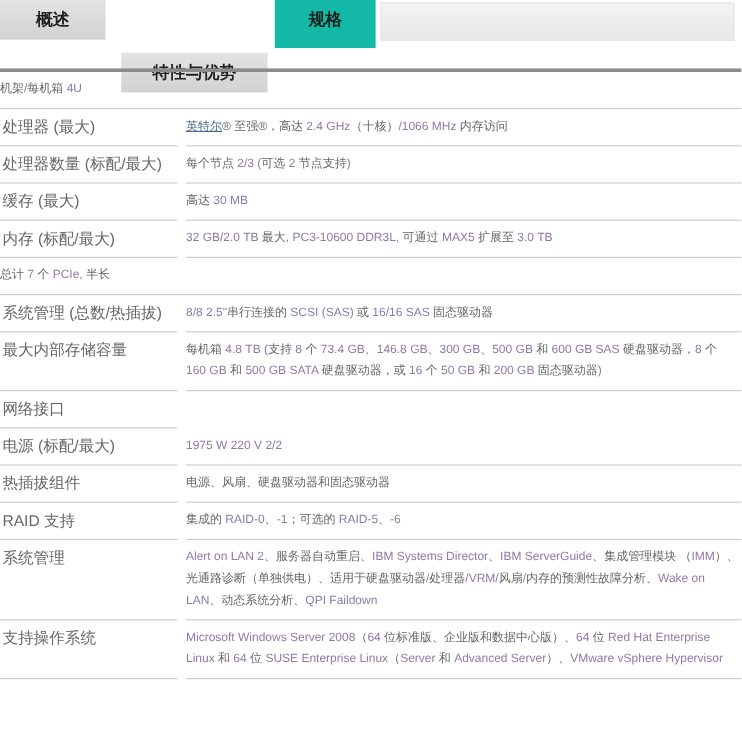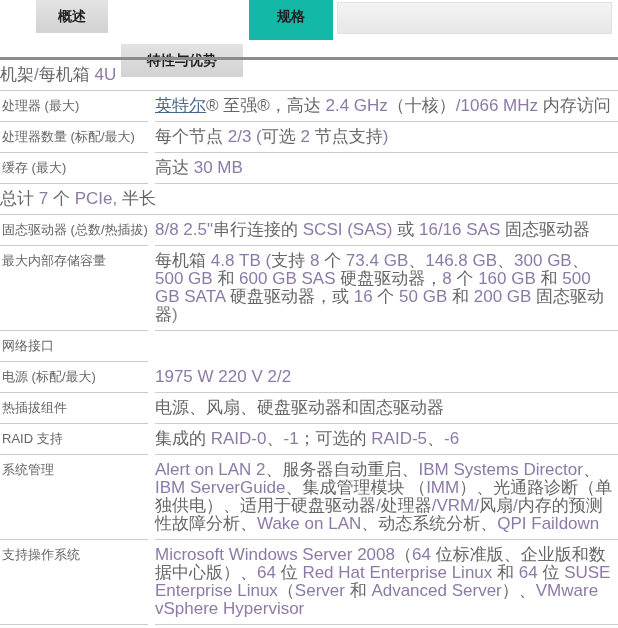--- a/index.html
+++ b/index.html
@@ -11,21 +11,21 @@
   }
 
   
   .tabbar { display:flex; align-items:flex-start; height:40px; background:#fff; }
   .tab {
     height:33px; line-height:33px; text-align:center;
     font-size:14px; font-weight:bold; color:var(--tab-text,#1f1f1f);
     background:linear-gradient(#e3e3e3, #d2d2d2);
     cursor:pointer; white-space:nowrap;
   }
-  .tab.t1 { width:72px;  margin-right:13px;margin-left:36px; }
+  .tab.t1 { width:88px;  margin-right:13px; }
   .tab.t2 { width:122px; margin-right:6px;margin-top:44px; }
   .tab.active {
     width:84px; height:40px; background:#14b8a6;
   }
   .tab-filler {
     flex:1; height:32px; margin:2px 6px 0 4px;
     background:linear-gradient(#f4f4f4,#e7e7e7);
     border:1px solid #e1e1e1;
   }
 
@@ -35,21 +35,21 @@
   .spec-row:first-child .c-label,
   .spec-row:first-child .c-value { border-top:3px solid var(--table-top-border,#8c8c8c); }
   .c-label {
     width:148px; margin-right:7px; flex:none;
     padding:6px 0 6px 2px;
     font-size:13px; line-height:18px; color:var(--text,#666666);
     border-bottom:1px solid var(--row-border,#cccccc);
   }
   .c-value {
     flex:1; padding:6px 2px 6px 0;
-    font-size:17px; line-height:18px; color:var(--text,#666666);
+    font-size:10px; line-height:18px; color:var(--text,#666666);
     border-bottom:1px solid var(--row-border,#cccccc);
     word-break:break-word;
   }
   .c-value .latin { color:var(--latin-text,#8d7aa6); }
   .val-link {
     color:var(--link,#47688a); text-decoration:underline; cursor:pointer;font-family:Liberation Serif, serif;
   }
 </style>
 </head>
 <body>
@@ -74,27 +74,31 @@
   <div class="spec-row">
     <div class="c-label">处理器数量 (标配/最大)</div>
     <div class="c-value">每个节点 <span class="latin">2/3 (</span>可选 <span class="latin">2</span> 节点支持<span class="latin">)</span></div>
   </div>
 
   <div class="spec-row">
     <div class="c-label">缓存 (最大)</div>
     <div class="c-value">高达 <span class="latin">30 MB</span></div>
   </div>
 
+  <div class="spec-row">
+    <div class="c-label">内存 (标配/最大)</div>
+    <div class="c-value"><span class="latin">32 GB/2.0 TB</span> 最大<span class="latin">, PC3-10600 DDR3L,</span> 可通过 <span class="latin">MAX5</span> 扩展至 <span class="latin">3.0 TB</span></div>
+  </div>
 
   <div class="spec-row">
     <div class="c-value">总计 <span class="latin">7</span> 个 <span class="latin">PCIe,</span> 半长</div>
   </div>
 
   <div class="spec-row">
-    <div class="c-label">固态驱动器 (总数/热插拔)</div>
+    <div class="c-label">系统管理 (总数/热插拔)</div>
     <div class="c-value"><span class="latin">8/8 2.5"</span>串行连接的 <span class="latin">SCSI (SAS)</span> 或 <span class="latin">16/16 SAS</span> 固态驱动器</div>
   </div>
 
   <div class="spec-row">
     <div class="c-label">最大内部存储容量</div>
     <div class="c-value">每机箱 <span class="latin">4.8 TB (</span>支持 <span class="latin">8</span> 个 <span class="latin">73.4 GB</span>、<span class="latin">146.8 GB</span>、<span class="latin">300 GB</span>、<span class="latin">500 GB</span> 和 <span class="latin">600 GB SAS</span> 硬盘驱动器，<span class="latin">8</span> 个 <span class="latin">160 GB</span> 和 <span class="latin">500 GB SATA</span> 硬盘驱动器，或 <span class="latin">16</span> 个 <span class="latin">50 GB</span> 和 <span class="latin">200 GB</span> 固态驱动器<span class="latin">)</span></div>
   </div>
 
   <div class="spec-row">
     <div class="c-label">网络接口</div>

